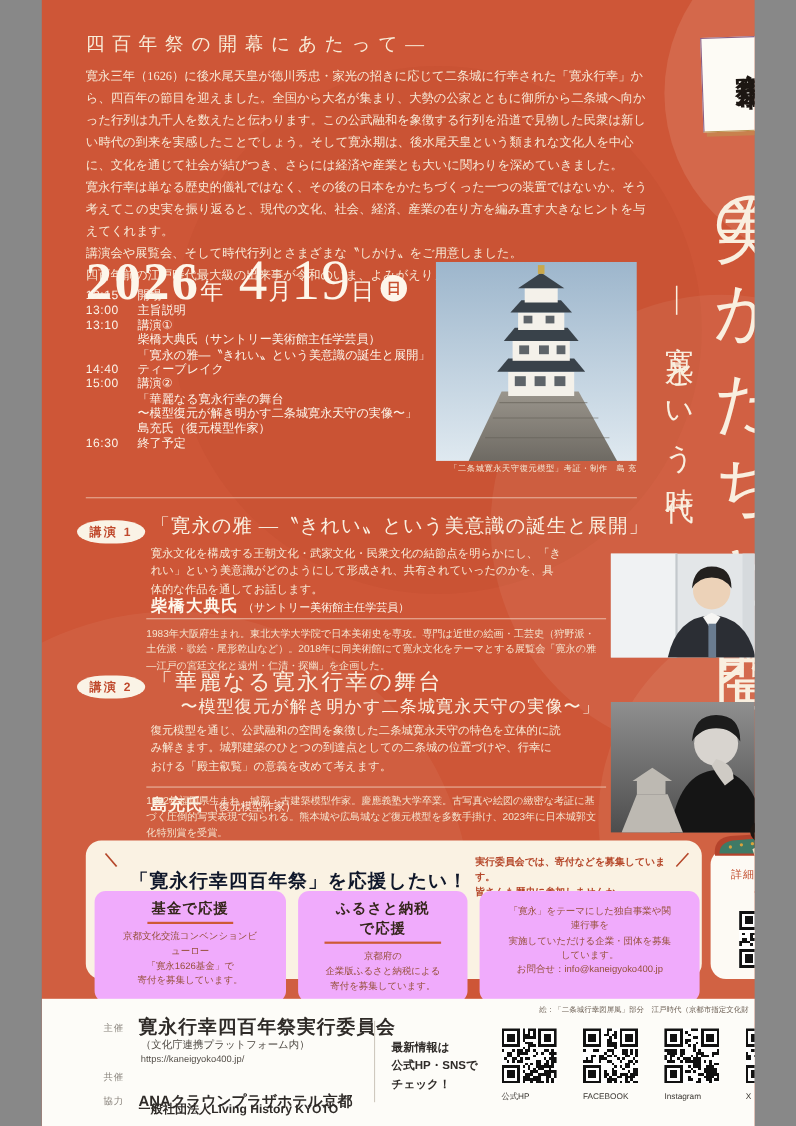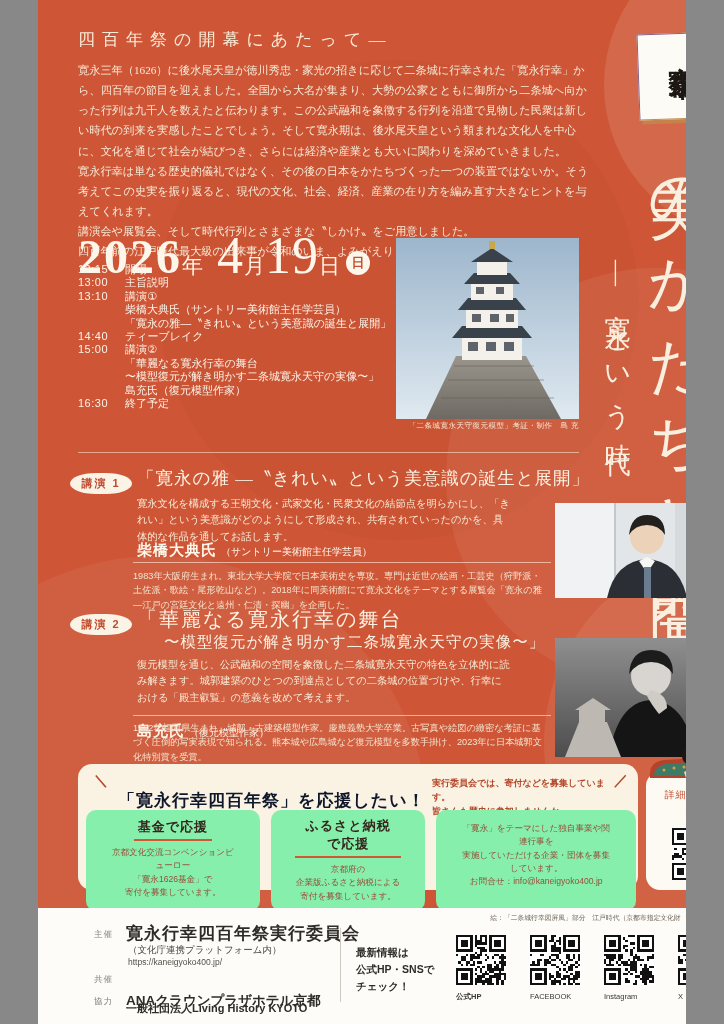--- a/index.html
+++ b/index.html
@@ -69,21 +69,21 @@
   .photo-frame{position:absolute;left:517px;width:181px;overflow:hidden;}
   .ph1{top:503px;height:95px;} .ph2{top:638px;height:119px;}
 
   
   .support-box{position:absolute;left:40px;top:764px;width:560px;height:126px;background:#faf2e3;border-radius:14px;}
   .support-title{position:absolute;left:80px;top:773px;font-size:17px;font-weight:700;color:#0f172a;letter-spacing:1px;margin-top:16px;}
   .deco{position:absolute;font-size:14px;color:#b5472a;font-weight:700;}
   .deco-l{left:56px;top:772px;} .deco-r{left:576px;top:772px;}
   .support-note{position:absolute;left:394px;top:777px;width:185px;font-size:9px;font-weight:700;color:#b5472a;line-height:1.55;white-space:pre-line;}
   .sbox-row{position:absolute;left:48px;top:810px;width:550px;display:flex;gap:11px;}
-  .sbox{background:#86efac;border-radius:10px;padding:7px 24px 8px;text-align:center;}
+  .sbox{background:#f0abfc;border-radius:10px;padding:7px 24px 8px;text-align:center;}
   .sbox1{flex:1.12;} .sbox2{flex:0.95;} .sbox3{flex:1.35;}
   .sbox-head{display:inline-block;font-size:13px;font-weight:700;color:#35261c;letter-spacing:1px;
              border-bottom:2px solid #cd5a35;padding:0 4px 3px;}
   .sbox-body{margin-top:5px;font-size:8.6px;line-height:1.55;color:#96503a;white-space:pre-line;}
   .detail-box{position:absolute;left:608px;top:772px;width:104px;height:118px;background:#fdfaf4;border-radius:14px;}
   .detail-label{position:absolute;left:608px;top:788px;width:104px;text-align:center;font-size:10px;color:#c24d2e;letter-spacing:1px;}
   .chevron{position:absolute;left:651px;top:803px;width:14px;height:14px;border-right:2px solid #c24d2e;border-bottom:2px solid #c24d2e;transform:rotate(45deg);}
   .detail-qr{position:absolute;left:634px;top:828px;width:52px;height:52px;}
   .lady{position:absolute;left:606px;top:738px;width:78px;height:46px;}
 
@@ -94,21 +94,21 @@
   .f-org{position:absolute;left:88px;top:14px;font-size:17px;font-weight:700;color:#2f2b28;letter-spacing:1px;}
   .f-org-sub{position:absolute;left:90px;top:36px;font-size:9.5px;color:#4a453f;}
   .f-url{position:absolute;left:90px;top:49px;font-size:8.5px;color:#55504a;}
   .f-cohost{position:absolute;left:88px;top:77px;font-size:11px;font-weight:700;color:#2f2b28;margin-top:16px;}
   .f-coop{position:absolute;left:88px;top:84px;font-size:13.5px;font-weight:700;color:#2f2b28;}
   .f-div{position:absolute;left:302px;top:20px;width:1px;height:74px;background:#cfc9bf;}
   .f-sns{position:absolute;left:318px;top:36px;font-size:10.5px;font-weight:700;color:#2f2b28;line-height:1.6;white-space:pre-line;}
   .f-qr{position:absolute;top:27px;width:50px;height:50px;}
   .f-qr-label{position:absolute;top:84px;width:70px;font-size:7.5px;color:#3a3631;}
   .q1{left:418px;} .q2{left:492px;} .q3{left:566px;} .q4{left:640px;}
-  .lb1{left:418px;font-weight:700;} .lb2{left:492px;} .lb3{left:566px;} .lb4{left:640px;}
+  .lb1{left:418px;font-weight:400;} .lb2{left:492px;} .lb3{left:566px;} .lb4{left:640px;}
 </style>
 </head>
 <body>
 
 <div id="poster">
   <div class="bgc c5"></div>
   <div class="bgc c1"></div>
   <div class="bgc c2"></div>
   <div class="bgc c3"></div>
   <div class="bgc c4"></div>

